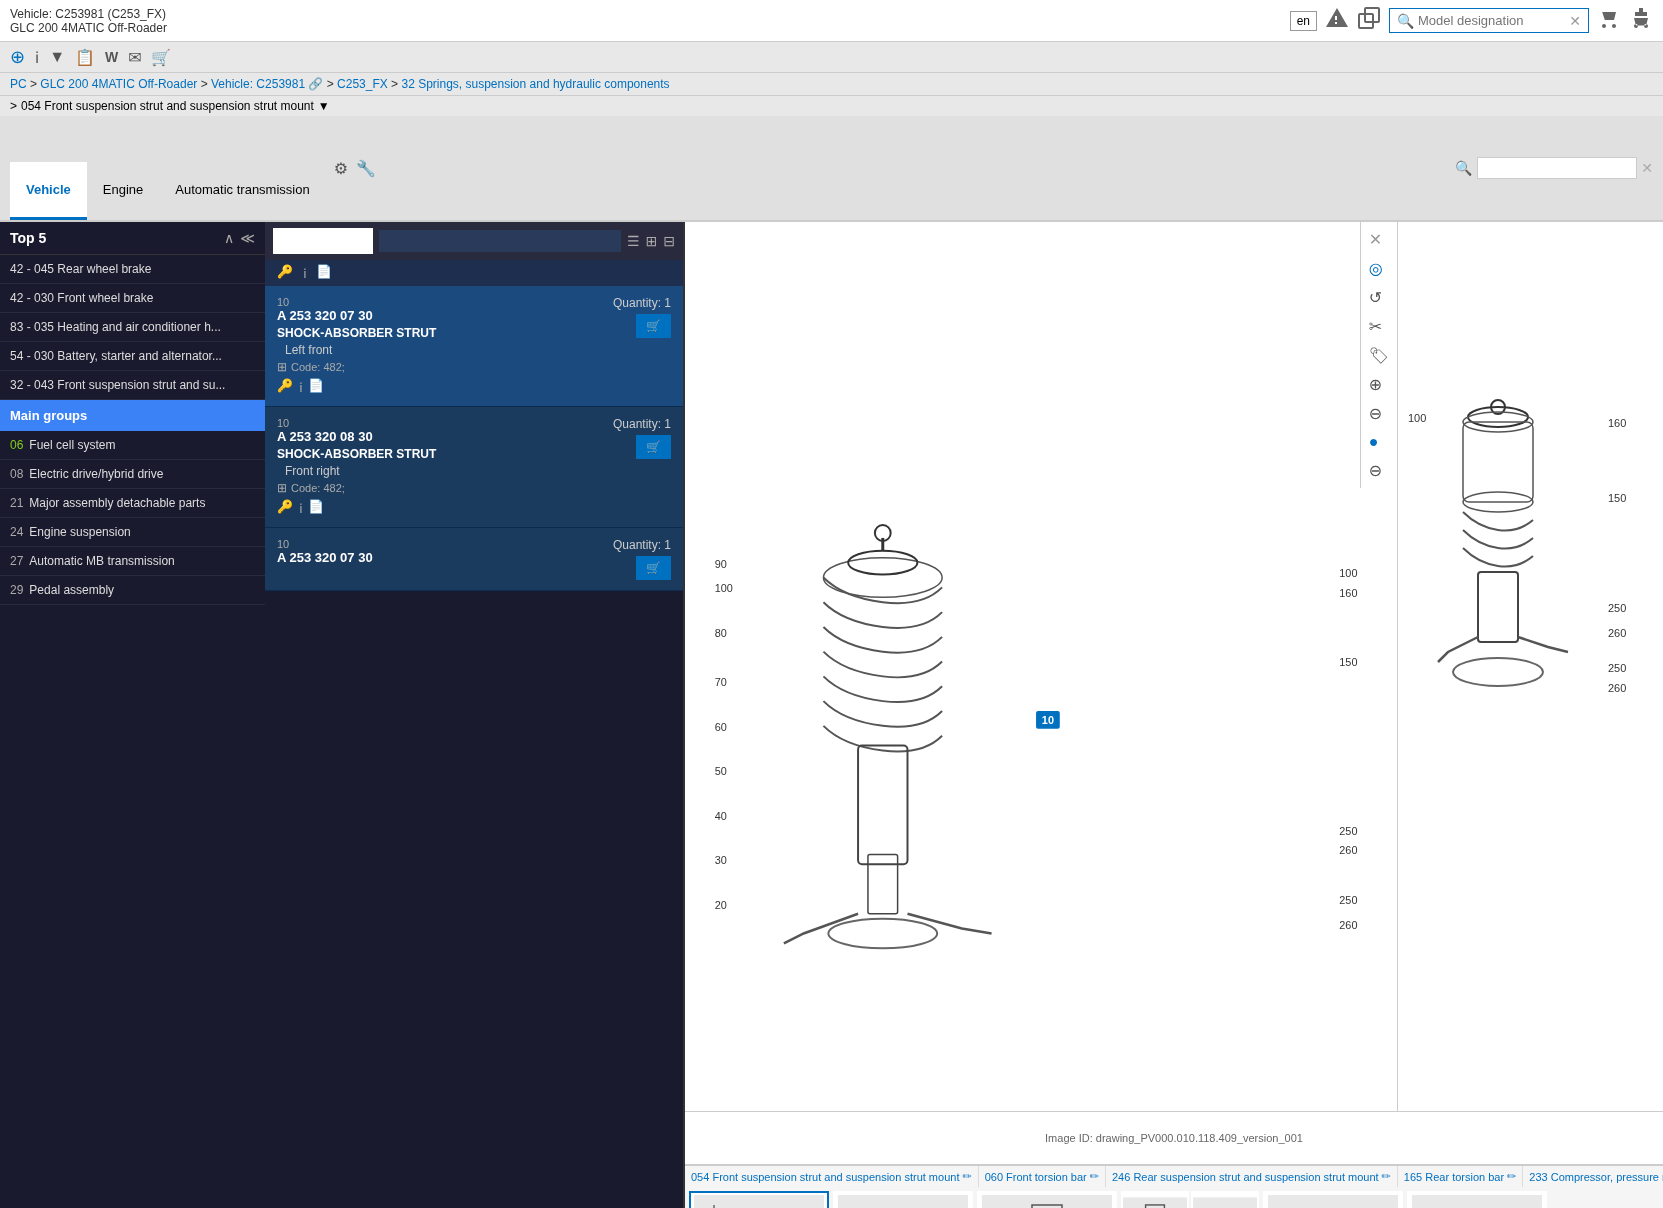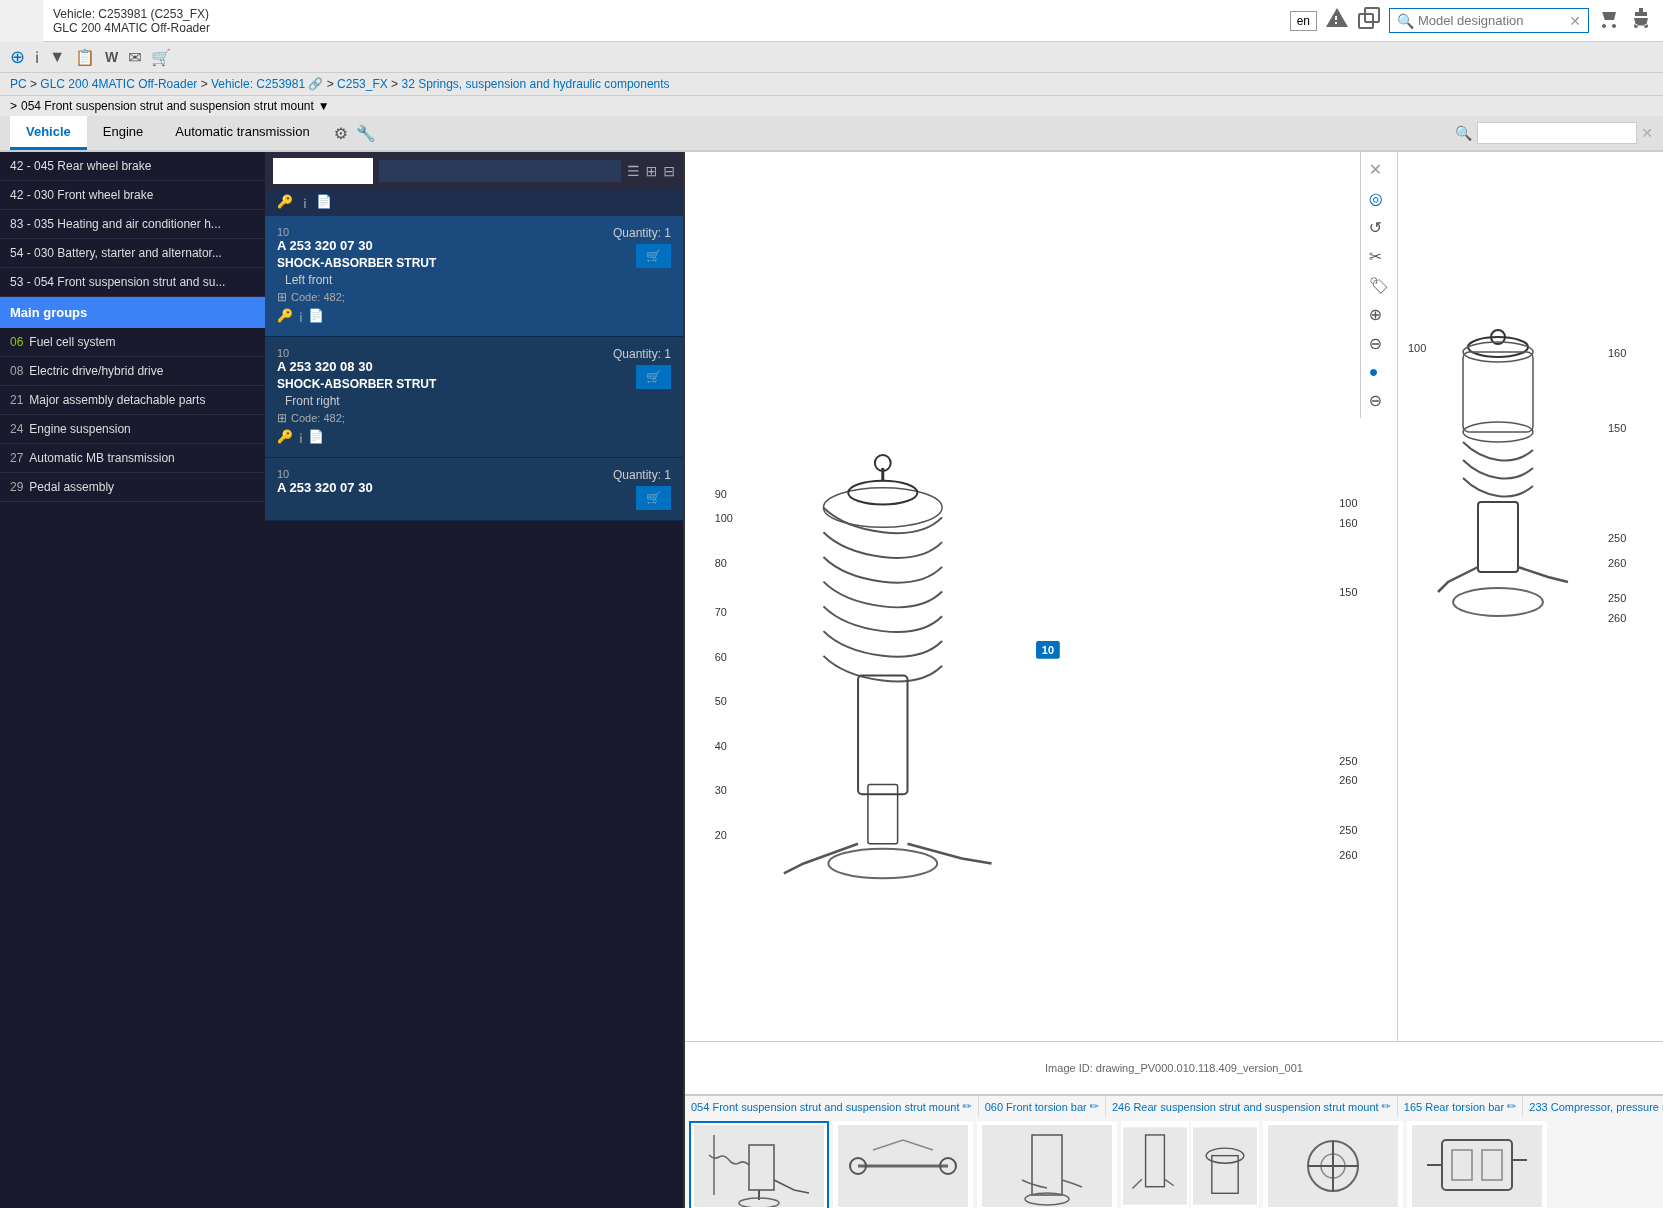--- a/index.html
+++ b/index.html
@@ -1,36 +1,36 @@
 <!DOCTYPE html>
 <html><head>
   <meta charset="utf-8">
   <style>
     * { box-sizing: border-box; margin: 0; padding: 0; }
     body { font-family: Arial, sans-serif; font-size: 13px; background: #f0f0f0; overflow-x: hidden; }
 
     
-    .header { background: white; padding: 6px 10px; display: flex; align-items: center; justify-content: space-between; border-bottom: 1px solid #ccc; margin-left: 43px; }
+    .header { background: white; padding: 6px 10px; display: flex; align-items: center; justify-content: space-between; border-bottom: 1px solid #ccc; }
     .header-left { display: flex; flex-direction: column; }
     .vehicle-info { font-size: 12px; color: #333; }
     .header-right { display: flex; align-items: center; gap: 8px; }
     .lang-badge { border: 1px solid #999; padding: 2px 6px; font-size: 12px; }
     .search-box { border: 1px solid #0070c0; padding: 4px 8px; width: 200px; font-size: 13px; outline: none; }
     .header-icon { font-size: 18px; color: #555; cursor: pointer; }
 
     
     .breadcrumb { background: #e8e8e8; padding: 4px 10px; font-size: 12px; color: #333; border-bottom: 1px solid #ccc; }
     .breadcrumb a { color: #0070c0; text-decoration: none; cursor: pointer; }
     .breadcrumb span { color: #333; }
     .breadcrumb-sub { padding: 3px 10px; background: #e8e8e8; font-size: 12px; display: flex; align-items: center; gap: 4px; }
 
     
     .tabs-bar { background: #e0e0e0; display: flex; align-items: center; padding: 0 10px; border-bottom: 2px solid #ccc; justify-content: space-between; }
     .tabs { display: flex; }
-    .tab { padding: 8px 16px; cursor: pointer; font-size: 13px; border-bottom: 3px solid transparent; }
+    .tab { padding: 20px 16px; cursor: pointer; font-size: 13px; border-bottom: 3px solid transparent; margin-top: 46px; }
     .tab.active { background: white; border-bottom: 3px solid #0070c0; color: #0070c0; font-weight: bold; }
     .tab-search { display: flex; align-items: center; gap: 4px; }
     .tab-search-input { border: 1px solid #ccc; padding: 3px 8px; font-size: 12px; width: 160px; }
 
     
     .main-layout { display: flex; height: calc(100vh - 145px); }
 
     
     .sidebar { width: 265px; background: #1a1a2e; color: white; display: flex; flex-direction: column; flex-shrink: 0; overflow-y: auto; }
     .sidebar-header { background: #1a1a2e; padding: 8px 10px; display: flex; align-items: center; justify-content: space-between; border-bottom: 1px solid #333; }
@@ -173,26 +173,33 @@
   <div class="tab-search">
     <span style="font-size:14px; color:#555; cursor:pointer;">🔍</span>
     <input class="tab-search-input" type="text" style="">
     <span style="font-size:14px; color:#aaa; cursor:pointer;">✕</span>
   </div>
 </div>
 
 <div class="main-layout">
 
   <div class="sidebar">
+    <div class="sidebar-header">
+      <span class="sidebar-title">Top 5</span>
+      <div class="sidebar-controls">
+        <span class="sidebar-ctrl">∧</span>
+        <span class="sidebar-ctrl">≪</span>
+      </div>
+    </div>
     <div>
       <div class="sidebar-item">42 - 045 Rear wheel brake</div>
       <div class="sidebar-item">42 - 030 Front wheel brake</div>
       <div class="sidebar-item">83 - 035 Heating and air conditioner h...</div>
       <div class="sidebar-item">54 - 030 Battery, starter and alternator...</div>
-      <div class="sidebar-item">53 - 054 Front suspension strut and su...</div>
+      <div class="sidebar-item">32 - 043 Front suspension strut and su...</div>
     </div>
     <div class="sidebar-section-header">Main groups</div>
     <div>
       <div class="sidebar-item"><span style="color:#84cc16; margin-right:6px;">06</span>Fuel cell system</div>
       <div class="sidebar-item"><span style="color:#aaa; margin-right:6px;">08</span>Electric drive/hybrid drive</div>
       <div class="sidebar-item"><span style="color:#aaa; margin-right:6px;">21</span>Major assembly detachable parts</div>
       <div class="sidebar-item"><span style="color:#aaa; margin-right:6px;">24</span>Engine suspension</div>
       <div class="sidebar-item"><span style="color:#aaa; margin-right:6px;">27</span>Automatic MB transmission</div>
       <div class="sidebar-item"><span style="color:#aaa; margin-right:6px;">29</span>Pedal assembly</div>
     </div>

